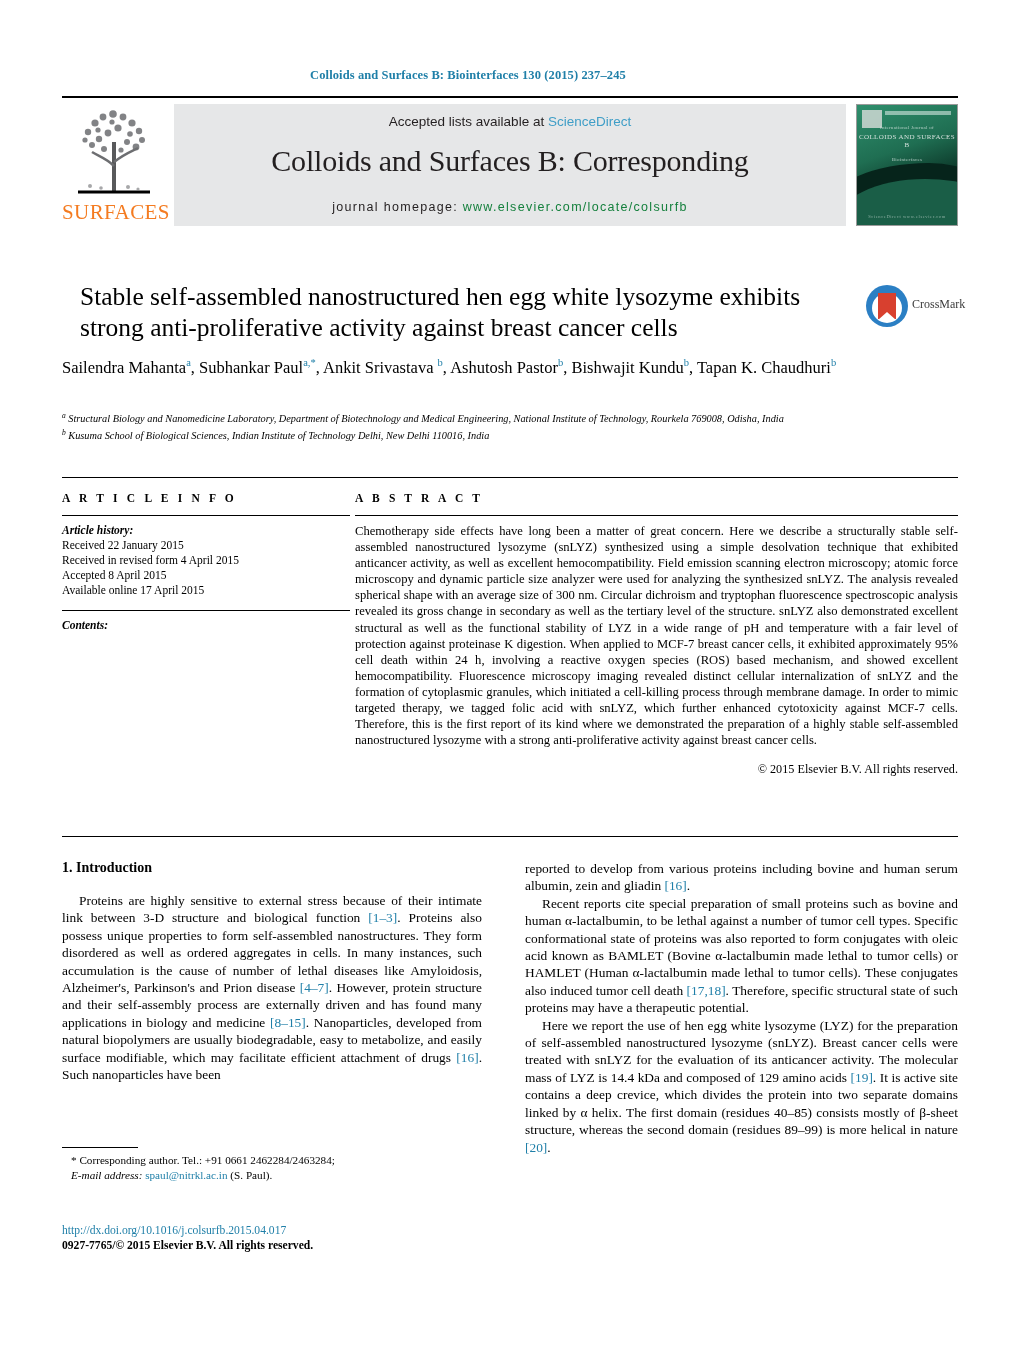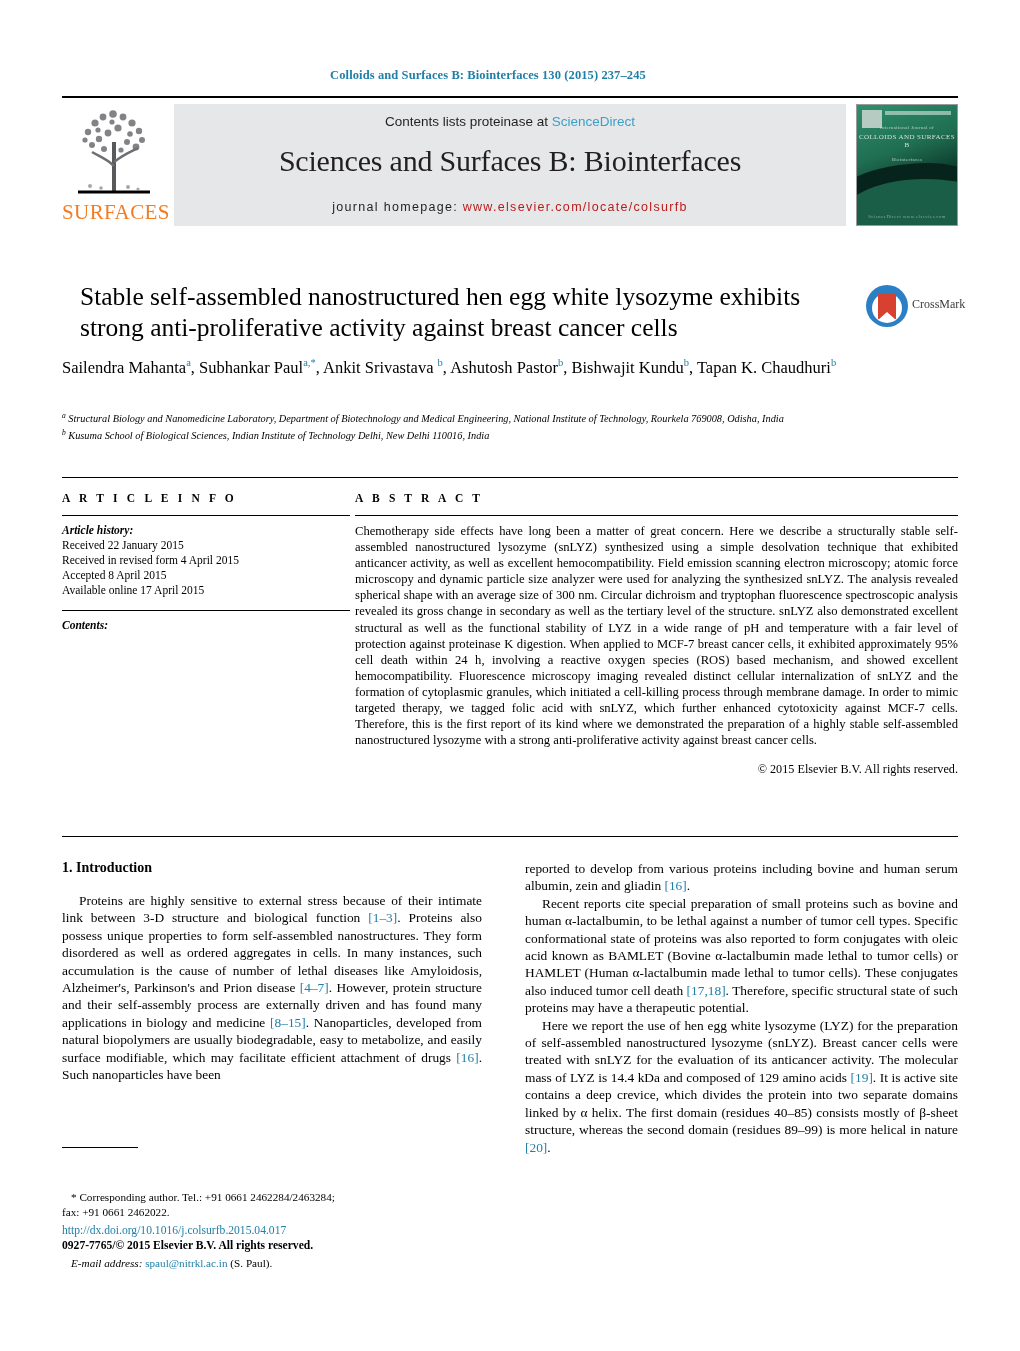--- a/index.html
+++ b/index.html
@@ -14,21 +14,20 @@
   }
   .page { position:absolute; left:0; top:0; width:1020px; height:1351px; }
 
   
   .runhead {
     position:absolute; left:0; top:68px; width:936px;
     text-align:center;
     font-family:"Liberation Serif", serif;
     font-weight:bold; font-size:12.5px; color:#1f7fa8;
     letter-spacing:0.1px;
-    margin-left:20px;
   }
   .rule-top {
     position:absolute; left:62px; top:96px; width:896px; height:2px; background:#000;
   }
 
   
   .masthead { position:absolute; left:62px; top:100px; width:896px; height:128px; }
   .elsevier-logo {
     position:absolute; left:0; top:2px; width:105px; height:126px;
   }
@@ -51,21 +50,21 @@
   .journal-name {
     position:absolute; left:0; top:40px; width:672px; text-align:center;
     font-family:"Liberation Serif", serif; font-size:30px; color:#231f20;
     letter-spacing:-0.2px;
   }
   .homepage-line {
     position:absolute; left:0; top:96px; width:672px; text-align:center;
     font-family:"Liberation Sans", sans-serif; font-size:12.5px; color:#231f20;
     letter-spacing:1.3px;
   }
-  .homepage-line .url { color:#b91c1c; }
+  .homepage-line .url { color:#15803d; }
 
   .cover {
     position:absolute; left:794px; top:4px; width:102px; height:122px;
     border:1px solid #9a9a9a; background:#1d6b52; overflow:hidden;
   }
   .cover-grad {
     position:absolute; left:0; top:0; width:100%; height:100%;
     background:linear-gradient(160deg,#2f8f6d 0%,#1f6e52 38%,#0e3d2d 62%,#0a2b21 100%);
   }
   .cover-wave1 {
@@ -183,21 +182,21 @@
   }
   .para + .para { margin-top:0; }
   .ref { color:#1f7fa8; }
 
   
   .foot-rule { position:absolute; left:62px; top:1147px; width:76px; height:1px; background:#000; }
   .footnote {
     position:absolute; left:62px; top:1153px; width:420px;
     font-family:"Liberation Serif", serif; font-size:11.2px; line-height:14.6px;
   }
-  .footnote .star-line { text-indent:9px;margin-top:37px; }
+  .footnote .star-line { text-indent:9px; }
   .footnote .em { font-style:italic; }
   .footnote a, .doi a { color:#1f7fa8; text-decoration:none; }
   .doi {
     position:absolute; left:62px; top:1223px; width:420px;
     font-family:"Liberation Serif", serif; font-size:11.6px; line-height:15px;
   }
   .doi .issn { color:#000; font-weight:bold; }
 </style>
 </head>
 <body>
@@ -247,23 +246,23 @@
                 <circle cx="70" cy="83" r="1.6"></circle>
             </g>
           </g>
         </svg>
       </div>
       <div class="elsevier-word">SURFACES</div>
     </div>
 
     <div class="grayband">
       <div class="contents-line">
-        <span>Contents lists proteinase at </span><a href="#">ScienceDirect</a>
+        <span>Accepted lists available at </span><a href="#">ScienceDirect</a>
       </div>
-      <div class="journal-name">Sciences and Surfaces B: Biointerfaces</div>
+      <div class="journal-name">Colloids and Surfaces B: Corresponding</div>
       <div class="homepage-line">
         <span>journal homepage: </span><span class="url">www.elsevier.com/locate/colsurfb</span>
       </div>
     </div>
 
     <div class="cover">
       <div class="cover-grad"></div>
       <div class="cover-wave1"></div>
       <div class="cover-wave2"></div>
       <div class="cover-logo"></div>
@@ -325,21 +324,20 @@
 
   <div class="bodyR">
     <p class="para" style="text-indent:0">reported to develop from various proteins including bovine and human serum albumin, zein and gliadin <span class="ref">[16]</span>.</p>
     <p class="para">Recent reports cite special preparation of small proteins such as bovine and human α-lactalbumin, to be lethal against a number of tumor cell types. Specific conformational state of proteins was also reported to form conjugates with oleic acid known as BAMLET (Bovine α-lactalbumin made lethal to tumor cells) or HAMLET (Human α-lactalbumin made lethal to tumor cells). These conjugates also induced tumor cell death <span class="ref">[17,18]</span>. Therefore, specific structural state of such proteins may have a therapeutic potential.</p>
     <p class="para">Here we report the use of hen egg white lysozyme (LYZ) for the preparation of self-assembled nanostructured lysozyme (snLYZ). Breast cancer cells were treated with snLYZ for the evaluation of its anticancer activity. The molecular mass of LYZ is 14.4 kDa and composed of 129 amino acids <span class="ref">[19]</span>. It is active site contains a deep crevice, which divides the protein into two separate domains linked by α helix. The first domain (residues 40–85) consists mostly of β-sheet structure, whereas the second domain (residues 89–99) is more helical in nature <span class="ref">[20]</span>.</p>
   </div>
 
   <div class="foot-rule"></div>
   <div class="footnote">
     <div class="star-line">* Corresponding author. Tel.: +91 0661 2462284/2463284;</div>
-    <div>fax: +91 0661 2462022.</div>
     <div class="star-line">
       <span class="em">E-mail address:</span>
       <a href="#">spaul@nitrkl.ac.in</a>
       <span>(S. Paul).</span>
     </div>
   </div>
 
   <div class="doi">
     <div><a href="#">http://dx.doi.org/10.1016/j.colsurfb.2015.04.017</a></div>
     <div class="issn">0927-7765/© 2015 Elsevier B.V. All rights reserved.</div>

